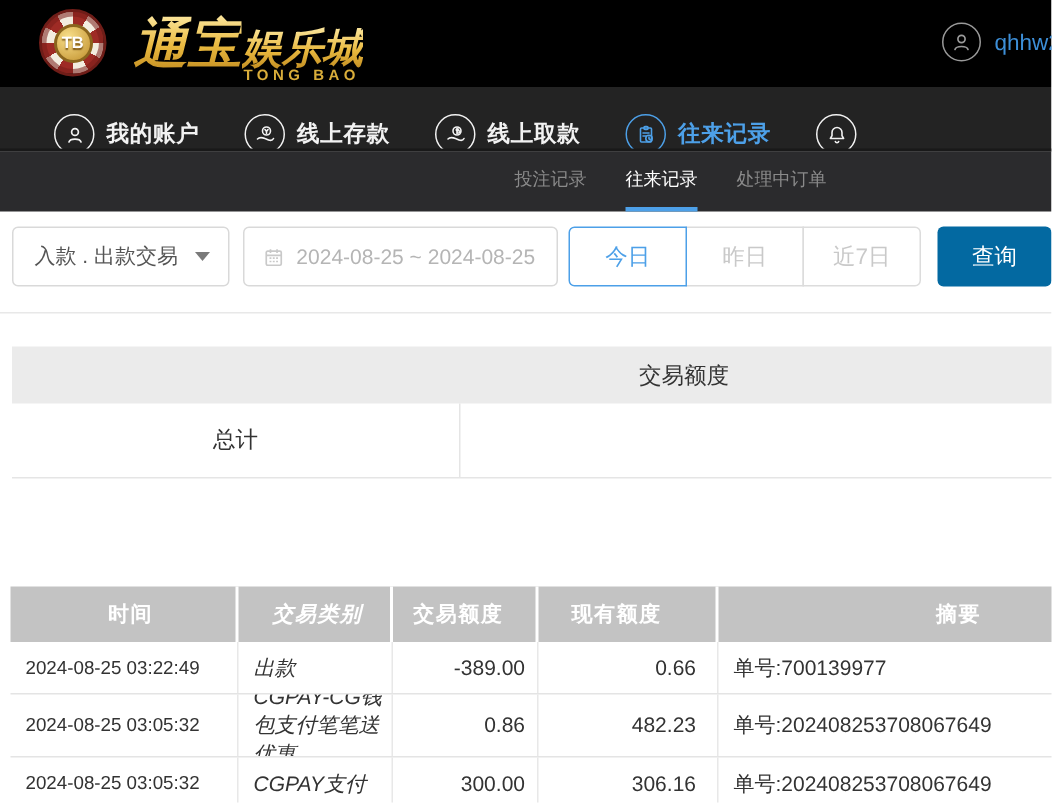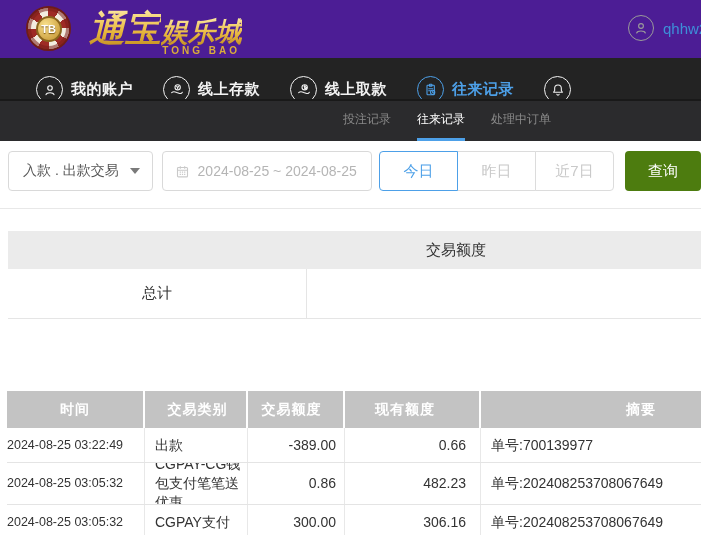--- a/index.html
+++ b/index.html
@@ -1,20 +1,20 @@
 <!DOCTYPE html>
 <html><head>
 <meta charset="utf-8">
 <style>
   * { margin:0; padding:0; box-sizing:border-box; }
   html,body { width:701px; height:535px; overflow:hidden; background:#fff;
     font-family:"Liberation Sans","DejaVu Sans",sans-serif; }
 
   
-  .top-header { position:relative; height:58px; background:#4c1d95;text-decoration:underline; }
+  .top-header { position:relative; height:58px; background:#000000;text-decoration:underline; }
   .logo { position:absolute; left:26px; top:6px; display:flex; align-items:center; }
   .chip { width:45px; height:45px; border-radius:50%; flex:0 0 auto;
     background:repeating-conic-gradient(#9e2b25 0 30deg, #f3ede0 30deg 60deg);
     border:2px solid #6f1d18; display:flex; align-items:center; justify-content:center;
     box-shadow:inset 0 0 0 3px rgba(120,30,25,.55); }
   .chip-core { width:26px; height:26px; border-radius:50%;
     background:radial-gradient(circle at 35% 32%, #f9e08b, #c08f2c);
     border:2px solid #8a651d; color:#fff; font-size:11px; font-weight:bold;
     display:flex; align-items:center; justify-content:center; text-shadow:0 1px 1px #7a5514; }
   .logo-text { position:relative; margin-left:18px; padding-right:4px; line-height:1;
@@ -60,21 +60,21 @@
     cursor:pointer; }
   .date-box .cal { color:#c9c9c9; display:flex; }
   .date-text { color:#b5b5b5; font-size:14px; margin-left:8px; white-space:nowrap; }
   .quick-group { display:flex; margin-left:7px; }
   .quick-btn { width:79px; height:40px; background:#fff; border:1px solid #dcdcdc;
     color:#c9c9c9; font-size:15px; display:flex; align-items:center; justify-content:center;
     cursor:pointer; margin-left:-1px; }
   .quick-btn:first-child { border-radius:4px 0 0 4px; margin-left:0; }
   .quick-btn:last-child { border-radius:0 4px 4px 0; }
   .quick-btn.active { color:#4da0e8; border-color:#4da0e8; position:relative; z-index:2; }
-  .search-btn { width:76px; height:40px; margin-left:11px; background:#4d7c0f; border:none;
+  .search-btn { width:76px; height:40px; margin-left:11px; background:#0369a1; border:none;
     border-radius:4px; color:#fff; font-size:15px; display:flex; align-items:center;
     justify-content:center; cursor:pointer; flex:0 0 auto; }
 
   .divider { height:1px; background:#e8e8e8; margin-top:17px; }
 
   
   .sum-table { margin:22px 0 0 8px; width:853px; font-size:15px; color:#333; }
   .sum-head { display:flex; height:38px; background:#ebebeb; align-items:center; }
   .sum-head .c1 { width:298px; }
   .sum-head .c2 { width:300px; text-align:center; }
@@ -90,24 +90,24 @@
   .dt-head .hcell { display:flex; align-items:center; justify-content:center; color:#fff;
     font-size:14px; font-weight:bold; letter-spacing:1px; border-right:2px solid #fff; }
   .dt-head .hcell:last-child { border-right:none; }
   .dt-row { display:flex; border-bottom:1px solid #e4e4e4; }
   .dt-row:nth-of-type(2) { height:35px; }
   .dt-row:nth-of-type(3) { height:42px; }
   .dt-row:nth-of-type(4) { height:35px; }
   .dt-cell { display:flex; align-items:center; color:#333; font-size:14px; line-height:19px;
     border-right:1px solid #e8e8e8; overflow:hidden; }
   .dt-cell:last-child { border-right:none; }
-  .w-time { width:138px; font-size:12.5px; white-space:nowrap;text-align:right; }
-  .w-type { width:103px; padding-left:10px; padding-right:6px; }
+  .w-time { width:152px; padding-left:10px; font-size:12.5px; white-space:nowrap;text-align:right; }
+  .w-type { width:103px; padding-left:10px; padding-right:6px;font-style:italic; }
   .w-amt  { width:97px;  justify-content:flex-end; padding-right:8px; }
-  .w-bal  { width:136px; justify-content:flex-end; padding-right:14px; }
+  .w-bal  { width:120px; justify-content:flex-end; padding-right:14px; }
   .w-sum  { width:310px; padding-left:10px; }
   svg { display:block; }
 </style>
 </head>
 <body>
 
 <div class="top-header">
   <div class="logo">
     <div class="chip">
       <div class="chip-core">TB</div>

